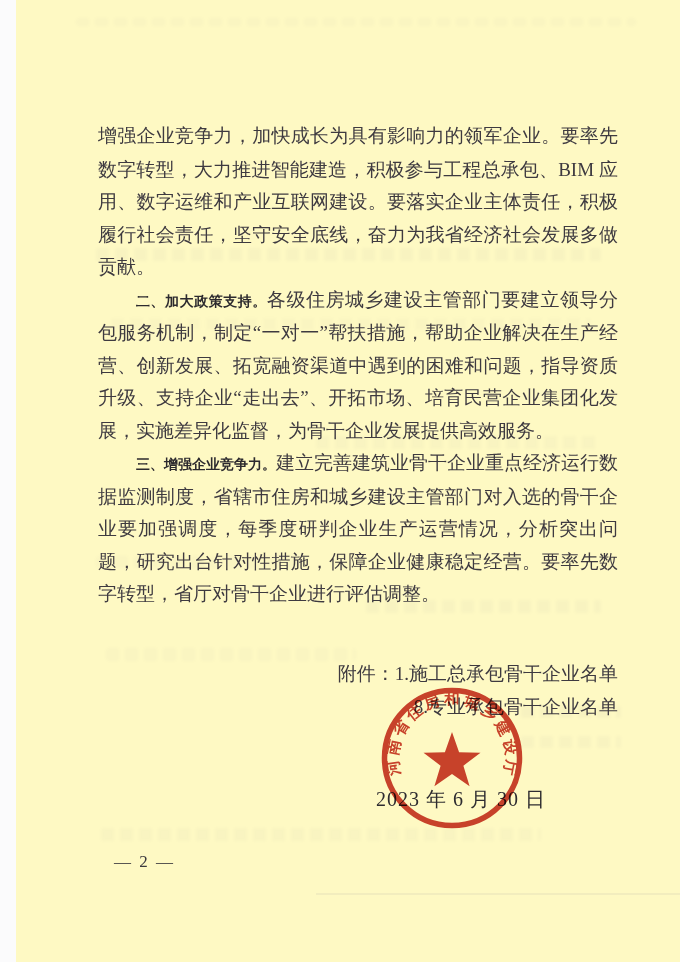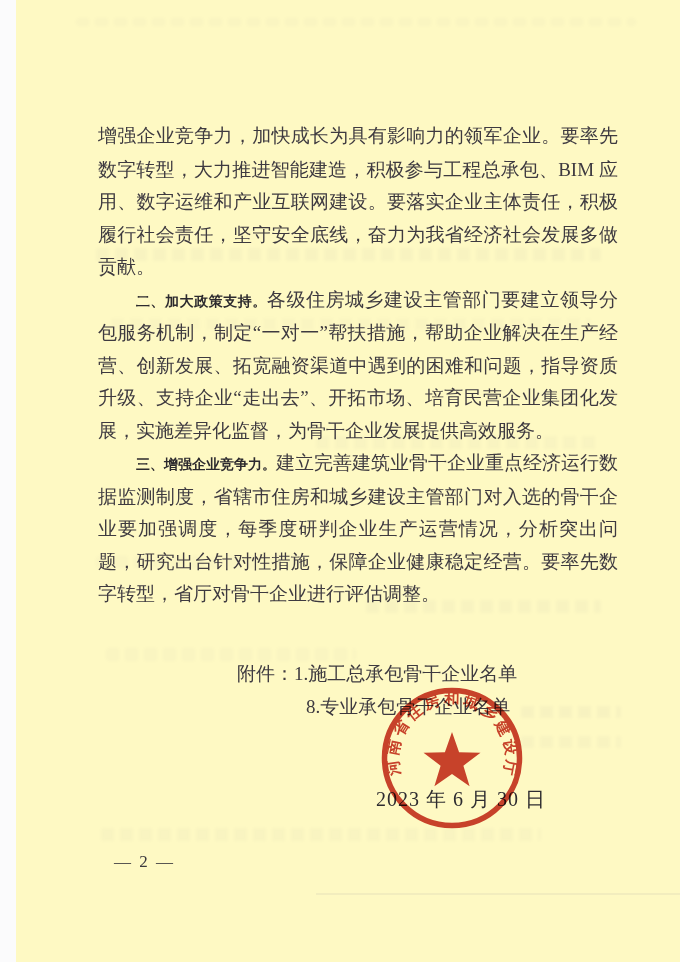--- a/index.html
+++ b/index.html
@@ -44,21 +44,21 @@
   .para { margin: 0; }
   .para.indent { text-indent: 38px; }
   .lead {
     font-weight: 700;
     color: #2c2a2e;
     font-family: "Liberation Sans", "DejaVu Sans", sans-serif;
     font-size: 14px;
   }
   .attachments {
     margin-top: 46px;
-    text-align: center;
+    text-align: right;
     line-height: 33px;
   }
   .att-line-1 { margin-left: 38px; }
   .att-line-2 { margin-left: 100px; }
   .date {
     position: absolute;
     left: 360px; top: 786px;
     font-size: 20px;
     letter-spacing: 1px;
     color: #2e2c30;

